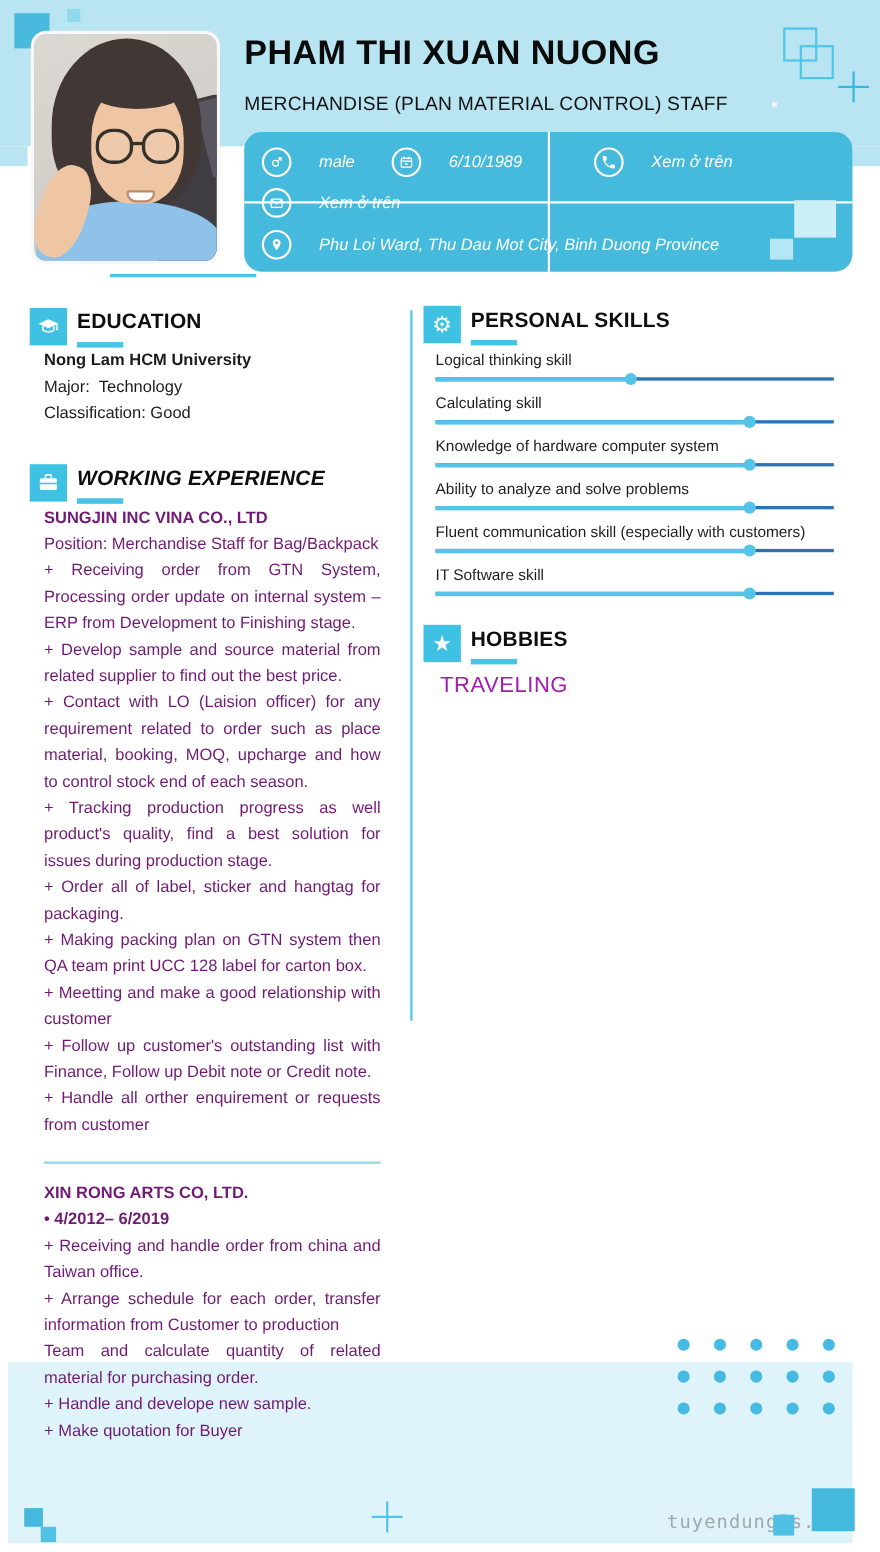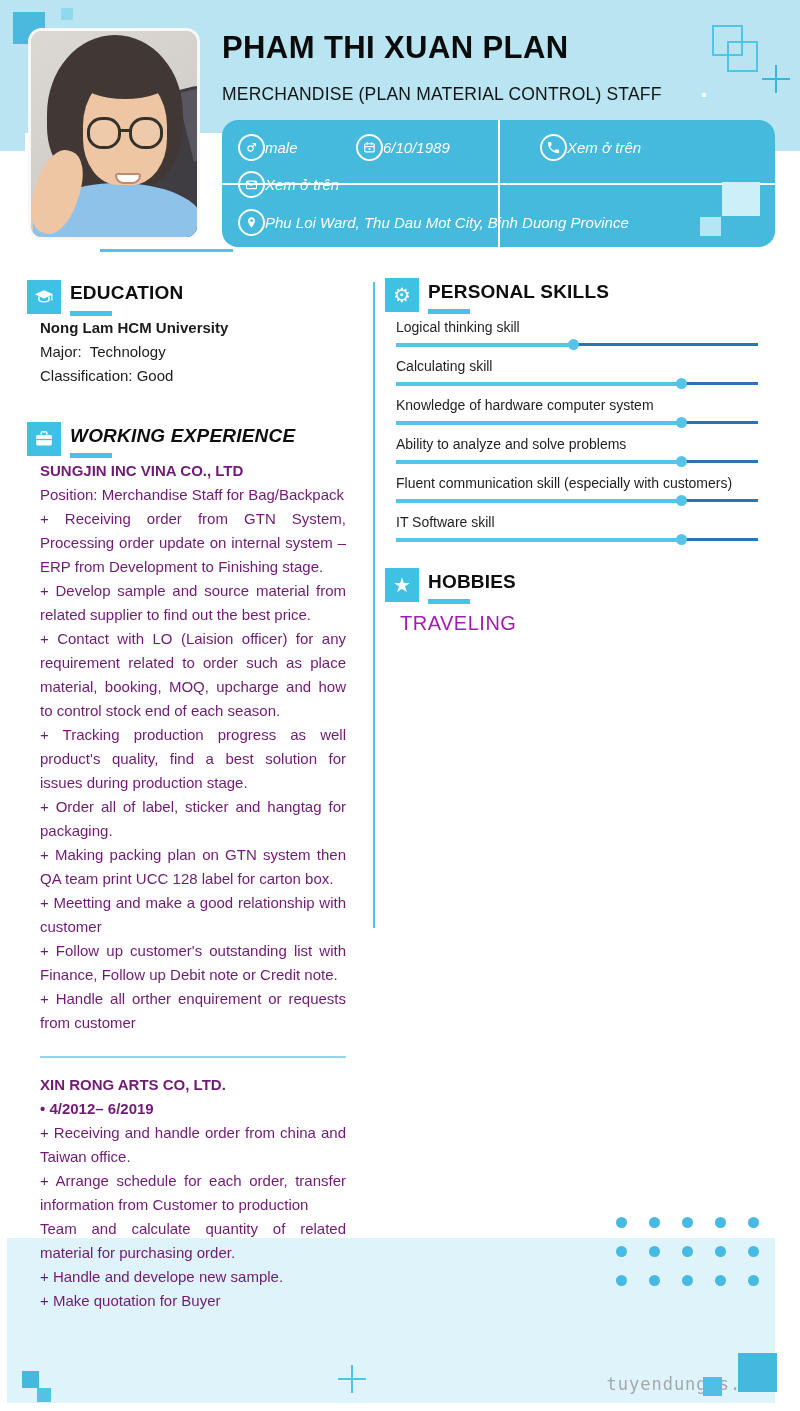--- a/index.html
+++ b/index.html
@@ -41,21 +41,21 @@
   .photo .p-shirt { position:absolute; left:2px; bottom:-24px; width:170px; height:78px; background:#8fc2e9; border-radius:50% 50% 0 0; }
   .photo-underline { left:100px; top:249px; width:133px; height:3px; background:#4fc6e8; z-index:1; }
 
   
   .name { left:222px; top:30px; font-size:31px; font-weight:bold; color:#0b0b0b; letter-spacing:.4px; z-index:2; }
   .subtitle { left:222px; top:84px; font-size:17.5px; color:#141414; letter-spacing:.2px; z-index:2; }
   .subtitle-dot { left:702px; top:93px; width:4px; height:4px; background:#ffffff; z-index:2; }
 
   
   .info-box { left:222px; top:120px; width:553px; height:127px; background:#45badd; border-radius:16px; z-index:2; color:#fff; }
-  .info-item { position:absolute; display:flex; align-items:center; gap:0; }
+  .info-item { position:absolute; display:flex; align-items:center; gap:25px; }
   .icircle { width:27px; height:27px; border:2px solid #fff; border-radius:50%; display:flex; align-items:center; justify-content:center; flex:none; }
   .icircle svg { width:15px; height:15px; }
   .ival { font-size:15px; font-style:italic; white-space:nowrap; }
   .ii-gender { left:16px; top:14px; }
   .ii-birthday { left:134px; top:14px; }
   .ii-phone { left:318px; top:14px; }
   .ii-email { left:16px; top:51px; }
   .ii-address { left:16px; top:89px; }
   .info-plus { left:524px; top:13px; width:16px; height:16px; color:#ffffff; }
   .ibox-sq1 { left:500px; top:62px; width:38px; height:34px; background:#cdeff8; }
@@ -132,21 +132,21 @@
     <div class="p-hand"></div>
     <div class="p-face"></div>
     <div class="p-bangs"></div>
     <div class="p-glass p-gl"></div>
       <div class="p-glass p-gr"></div>
       <div class="p-bridge"></div>
     <div class="p-smile"></div>
   </div>
   <div class="abs photo-underline"></div>
 
-  <div class="abs name">PHAM THI XUAN PLAN</div>
+  <div class="abs name">PHAM THI XUAN NUONG</div>
   <div class="abs subtitle">MERCHANDISE (PLAN MATERIAL CONTROL) STAFF</div>
   <div class="abs subtitle-dot"></div>
 
   <div class="abs info-box">
     <div class="info-item ii-gender">
       <span class="icircle">
         <svg viewBox="0 0 24 24" fill="none" stroke="#fff" stroke-width="1.8" stroke-linecap="round">
           <circle cx="10.5" cy="13.5" r="4.2"></circle>
           <path d="M13.6 10.4 L18.2 5.8"></path>
             <path d="M14.6 5.6 h3.8 v3.8"></path>

